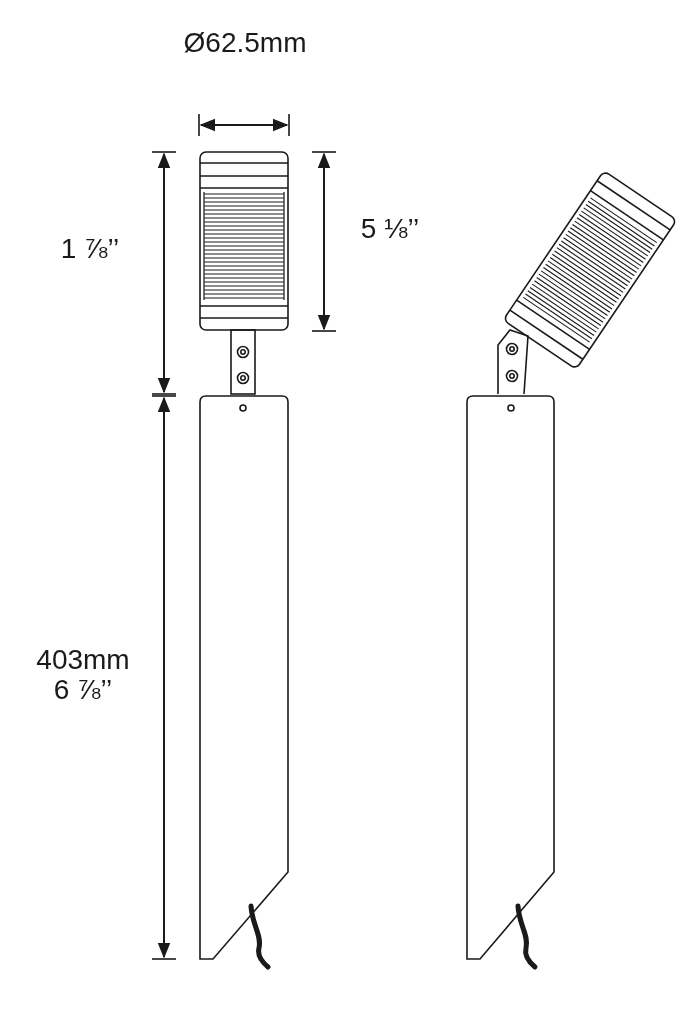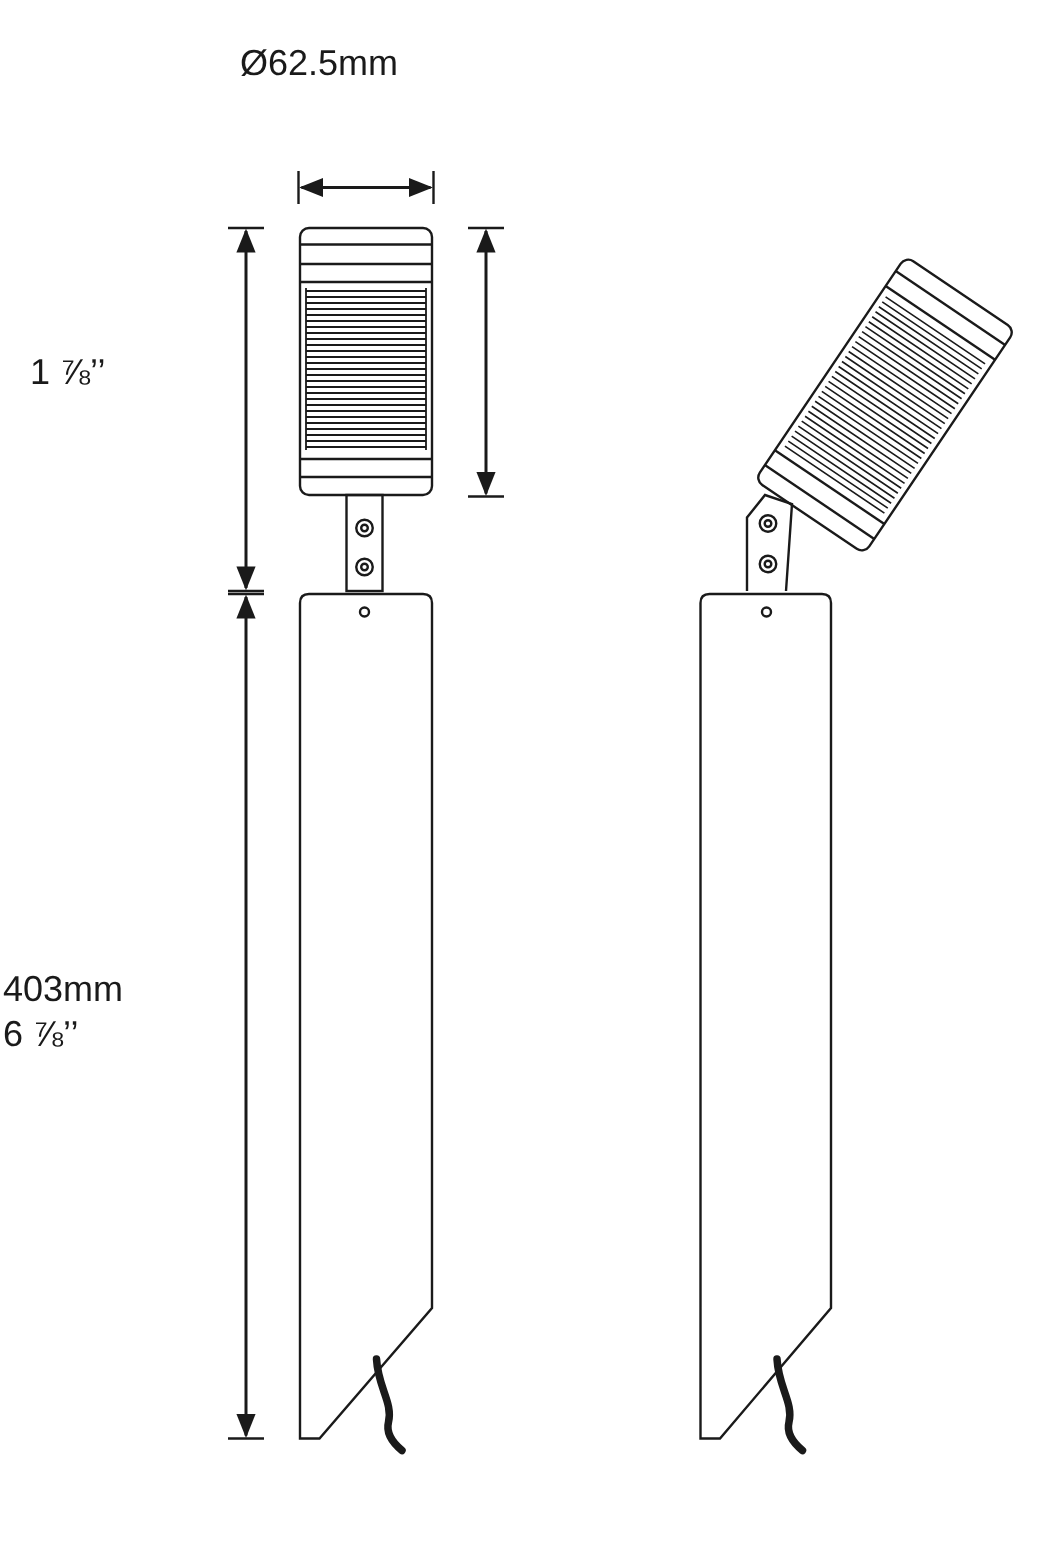--- a/index.html
+++ b/index.html
@@ -1,17 +1,17 @@
 <!DOCTYPE html>
 <html><head>
 <meta charset="utf-8">
 <style>
   html, body { margin: 0; padding: 0; background: #ffffff; }
   body { width: 697px; height: 1028px; position: relative; overflow: hidden; font-family: "Liberation Sans", sans-serif; }
-  .lbl { position: absolute; color: #1a1a1a; font-size: 24px; line-height: 30px; white-space: nowrap; }
+  .lbl { position: absolute; color: #1a1a1a; font-size: 28px; line-height: 30px; text-align: center; white-space: nowrap; }
   svg { position: absolute; left: 0; top: 0; }
 </style>
 </head>
 <body>
 
 <svg width="697" height="1028" viewBox="0 0 697 1028" fill="none" stroke="#1a1a1a" stroke-width="1.6">
   <defs>
     <marker id="arr" viewBox="0 0 10 10" refX="9" refY="5" markerWidth="8" markerHeight="8" orient="auto-start-reverse">
       <path d="M0,1 L10,5 L0,9 z" fill="#1a1a1a" stroke="none"></path>
     </marker>
@@ -102,18 +102,19 @@
 
 <div class="lbl" style="left:160px; top:28px; width:170px;">
   <div>Ø62.5mm</div>
 </div>
 
 <div class="lbl" style="left:20px; top:234px; width:140px;">
   <div>1 ⅞’’</div>
 </div>
 
 <div class="lbl" style="left:320px; top:214px; width:140px;">
+  <div>5 ⅛’’</div>
 </div>
 
-<div class="lbl" style="left:2px; top:645px; width:140px;">
+<div class="lbl" style="left:13px; top:645px; width:140px;">
   <div>403mm</div>
   <div>6 ⅞’’</div>
 </div>
 
 </body></html>

